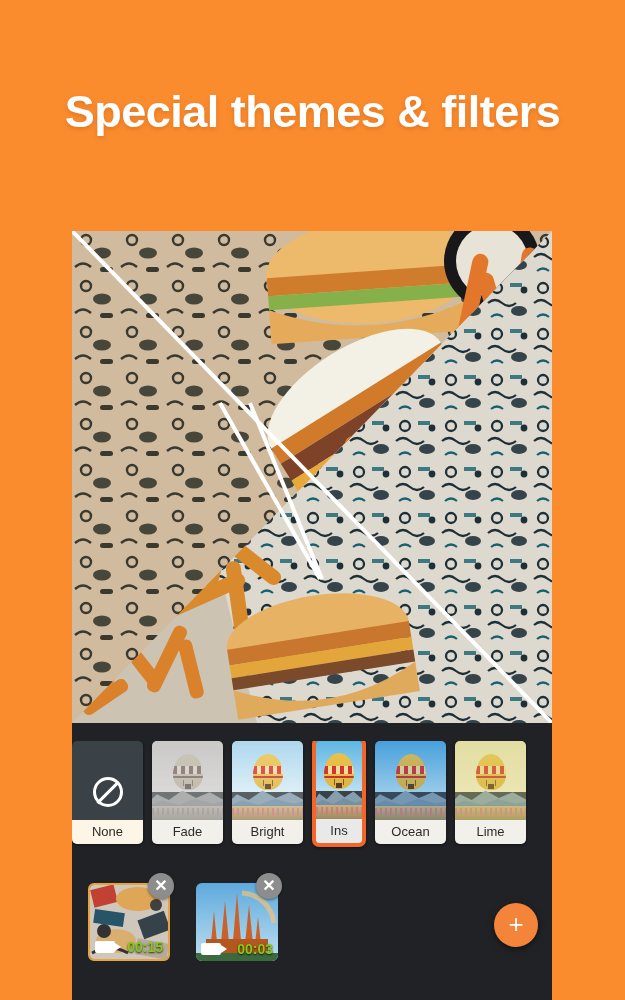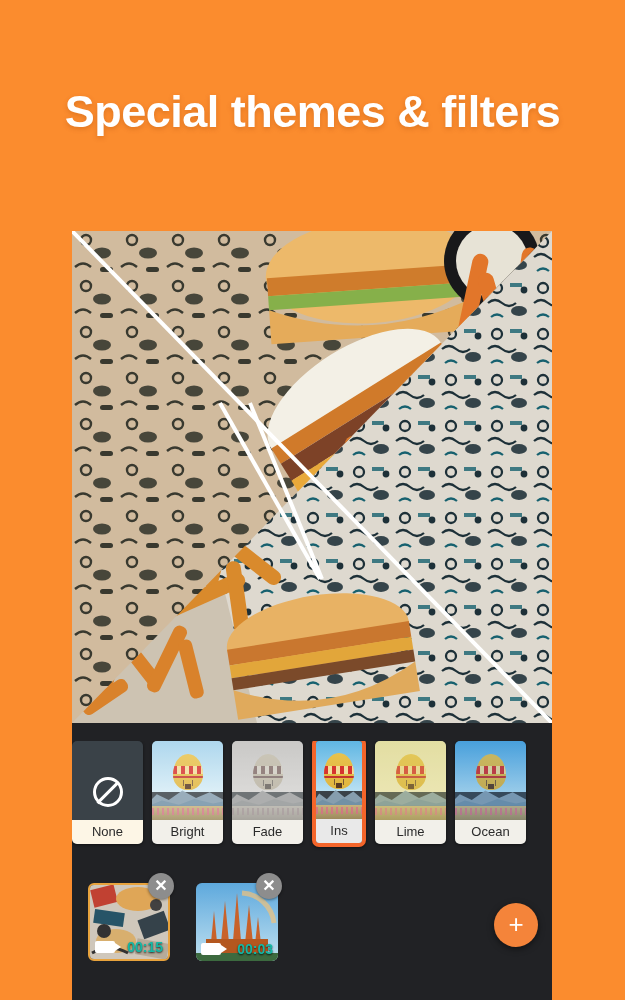--- a/index.html
+++ b/index.html
@@ -154,21 +154,21 @@
     position:absolute; top:10px;
     width:82px; height:78px;
     border-radius:6px;
     overflow:hidden;
     background:#3b3b3b;
   }
   .clip.sel{ border:2px solid #e8a33d; }
   .clip .cimg{ position:absolute; inset:0; }
   .clip .dur{
     position:absolute; right:5px; bottom:4px;
-    color:#14b8a6; font-size:14px; font-weight:bold;
+    color:#84cc16; font-size:14px; font-weight:bold;
     text-shadow:0 1px 2px rgba(0,0,0,.8);
   }
   .clip .cam{
     position:absolute; left:5px; bottom:6px;
     width:20px; height:12px; background:#fff; border-radius:2px;
   }
   .clip .cam::after{
     content:""; position:absolute; right:-6px; top:2px;
     border-top:4px solid transparent;
     border-bottom:4px solid transparent;
@@ -325,100 +325,100 @@
 
       <div class="ftile none">
         <div class="thumb">
           <div class="noglyph"></div>
         </div>
         <div class="lbl">None</div>
       </div>
 
       <div class="ftile">
         <div class="thumb">
+          <div class="scene" style="filter:grayscale(.82) contrast(.82)">
+            <div class="sky" style="background:linear-gradient(#c8c8c8,#e6e6e6)"></div>
+            <div class="mtn"></div>
+              <div class="mtn2"></div>
+            <div class="field"></div>
+              <div class="flowers"></div>
+            <div class="balloon"></div>
+              <div class="rope"></div>
+              <div class="basket"></div>
+          </div>
+          <div class="ov" style="background:rgba(236,233,226,.3)"></div>
+        </div>
+        <div class="lbl">Fade</div>
+      </div>
+
+      <div class="ftile">
+        <div class="thumb">
           <div class="scene">
             <div class="sky" style="background:linear-gradient(#9fd0ea,#d6ecf6)"></div>
             <div class="mtn"></div>
               <div class="mtn2"></div>
             <div class="field"></div>
               <div class="flowers"></div>
             <div class="balloon"></div>
               <div class="rope"></div>
               <div class="basket"></div>
           </div>
           <div class="ov" style="background:rgba(255,255,255,.16)"></div>
         </div>
         <div class="lbl">Bright</div>
       </div>
 
-      <div class="ftile">
-        <div class="thumb">
-          <div class="scene" style="filter:grayscale(.82) contrast(.82)">
-            <div class="sky" style="background:linear-gradient(#c8c8c8,#e6e6e6)"></div>
-            <div class="mtn"></div>
-              <div class="mtn2"></div>
-            <div class="field"></div>
-              <div class="flowers"></div>
-            <div class="balloon"></div>
-              <div class="rope"></div>
-              <div class="basket"></div>
-          </div>
-          <div class="ov" style="background:rgba(236,233,226,.3)"></div>
-        </div>
-        <div class="lbl">Fade</div>
-      </div>
-
       <div class="ftile sel">
         <div class="thumb">
           <div class="scene">
             <div class="sky" style="background:linear-gradient(#5fb6e3,#b9e0f2)"></div>
             <div class="mtn"></div>
               <div class="mtn2"></div>
             <div class="field"></div>
               <div class="flowers"></div>
             <div class="balloon"></div>
               <div class="rope"></div>
               <div class="basket"></div>
           </div>
         </div>
         <div class="lbl">Ins</div>
+      </div>
+
+      <div class="ftile">
+        <div class="thumb">
+          <div class="scene">
+            <div class="sky" style="background:linear-gradient(#4fa8e0,#aedbf0)"></div>
+            <div class="mtn"></div>
+              <div class="mtn2"></div>
+            <div class="field"></div>
+              <div class="flowers"></div>
+            <div class="balloon"></div>
+              <div class="rope"></div>
+              <div class="basket"></div>
+          </div>
+          <div class="ov" style="background:rgba(40,120,200,.16)"></div>
+        </div>
+        <div class="lbl">Ocean</div>
       </div>
 
       <div class="ftile">
         <div class="thumb">
           <div class="scene">
             <div class="sky" style="background:linear-gradient(#e7e2b4,#f2ecc8)"></div>
             <div class="mtn"></div>
               <div class="mtn2"></div>
             <div class="field"></div>
               <div class="flowers"></div>
             <div class="balloon"></div>
               <div class="rope"></div>
               <div class="basket"></div>
           </div>
           <div class="ov" style="background:rgba(214,212,120,.28)"></div>
         </div>
         <div class="lbl">Lime</div>
-      </div>
-
-      <div class="ftile">
-        <div class="thumb">
-          <div class="scene">
-            <div class="sky" style="background:linear-gradient(#4fa8e0,#aedbf0)"></div>
-            <div class="mtn"></div>
-              <div class="mtn2"></div>
-            <div class="field"></div>
-              <div class="flowers"></div>
-            <div class="balloon"></div>
-              <div class="rope"></div>
-              <div class="basket"></div>
-          </div>
-          <div class="ov" style="background:rgba(40,120,200,.16)"></div>
-        </div>
-        <div class="lbl">Ocean</div>
       </div>
 
     </div>
 
     <div class="timeline">
 
       <div class="clip sel" style="left:16px">
         <div class="cimg">
           <svg width="82" height="78" viewBox="0 0 82 78">
             <rect width="82" height="78" fill="#cfc7bb"></rect>

